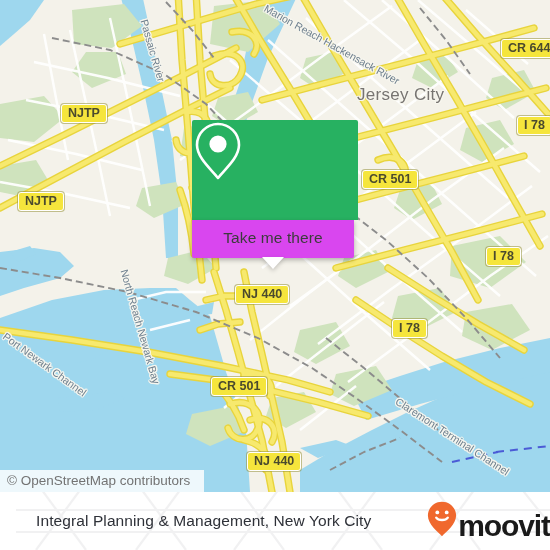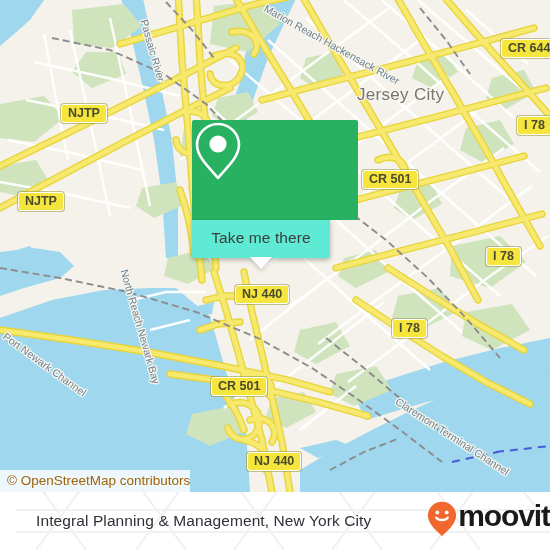--- a/index.html
+++ b/index.html
@@ -39,34 +39,34 @@
     color:#4a4a2e;font-size:12.5px;font-weight:bold;
     padding:1px 6px 2px 6px;line-height:14px;
     box-shadow:0 0 0 1px rgba(150,145,60,.55);
     white-space:nowrap;
   }
 
   
   .attrib{
     position:absolute;left:0;bottom:0;
     background:rgba(255,255,255,.82);
-    font-size:13.5px;color:#a16207;
-    padding:3px 0 4px 7px;
+    font-size:13.5px;color:#737373;
+    padding:3px 14px 4px 7px;
     white-space:nowrap;
   }
 
   
   .popup{position:absolute;left:192px;top:120px;width:166px;}
   .popup-green{
     width:166px;height:100px;background:#27b161;
     display:flex;align-items:center;justify-content:center;
     border-radius:2px 2px 0 0;
   }
   .popup-foot{
-    position:relative;width:138px;background:#5eead4;
+    position:relative;width:162px;background:#d946ef;
     box-shadow:0 2px 5px rgba(0,0,0,.28);
     border-radius:0 0 2px 2px;
   }
   .popup-foot-txt{
     display:block;text-align:center;
     font-size:15.5px;color:#3c3c3c;
     padding:9px 0 11px 0;letter-spacing:.1px;
   }
   .popup-tail{
     position:absolute;left:50%;bottom:-11px;margin-left:-11px;
@@ -82,21 +82,21 @@
     position:absolute;left:16px;top:492px;width:550px;height:58px;
     background:#ffffff;overflow:hidden;
   }
   .bb-watermark{position:absolute;left:0;top:0;opacity:1;}
   .bb-title{
     position:absolute;left:20px;top:50%;transform:translateY(-50%);
     font-size:15.5px;color:#2e3138;white-space:nowrap;letter-spacing:.1px;
   }
   .bb-logo{
     position:absolute;right:16px;top:50%;transform:translateY(-50%);
-    display:flex;align-items:flex-start;gap:1px;
+    display:flex;align-items:flex-end;gap:1px;
   }
   .bb-logo-word{
     font-size:30px;font-weight:bold;color:#1a1a1a;
     letter-spacing:-1.1px;line-height:30px;
   }
 </style>
 </head>
 <body>
 
 <div id="app">

